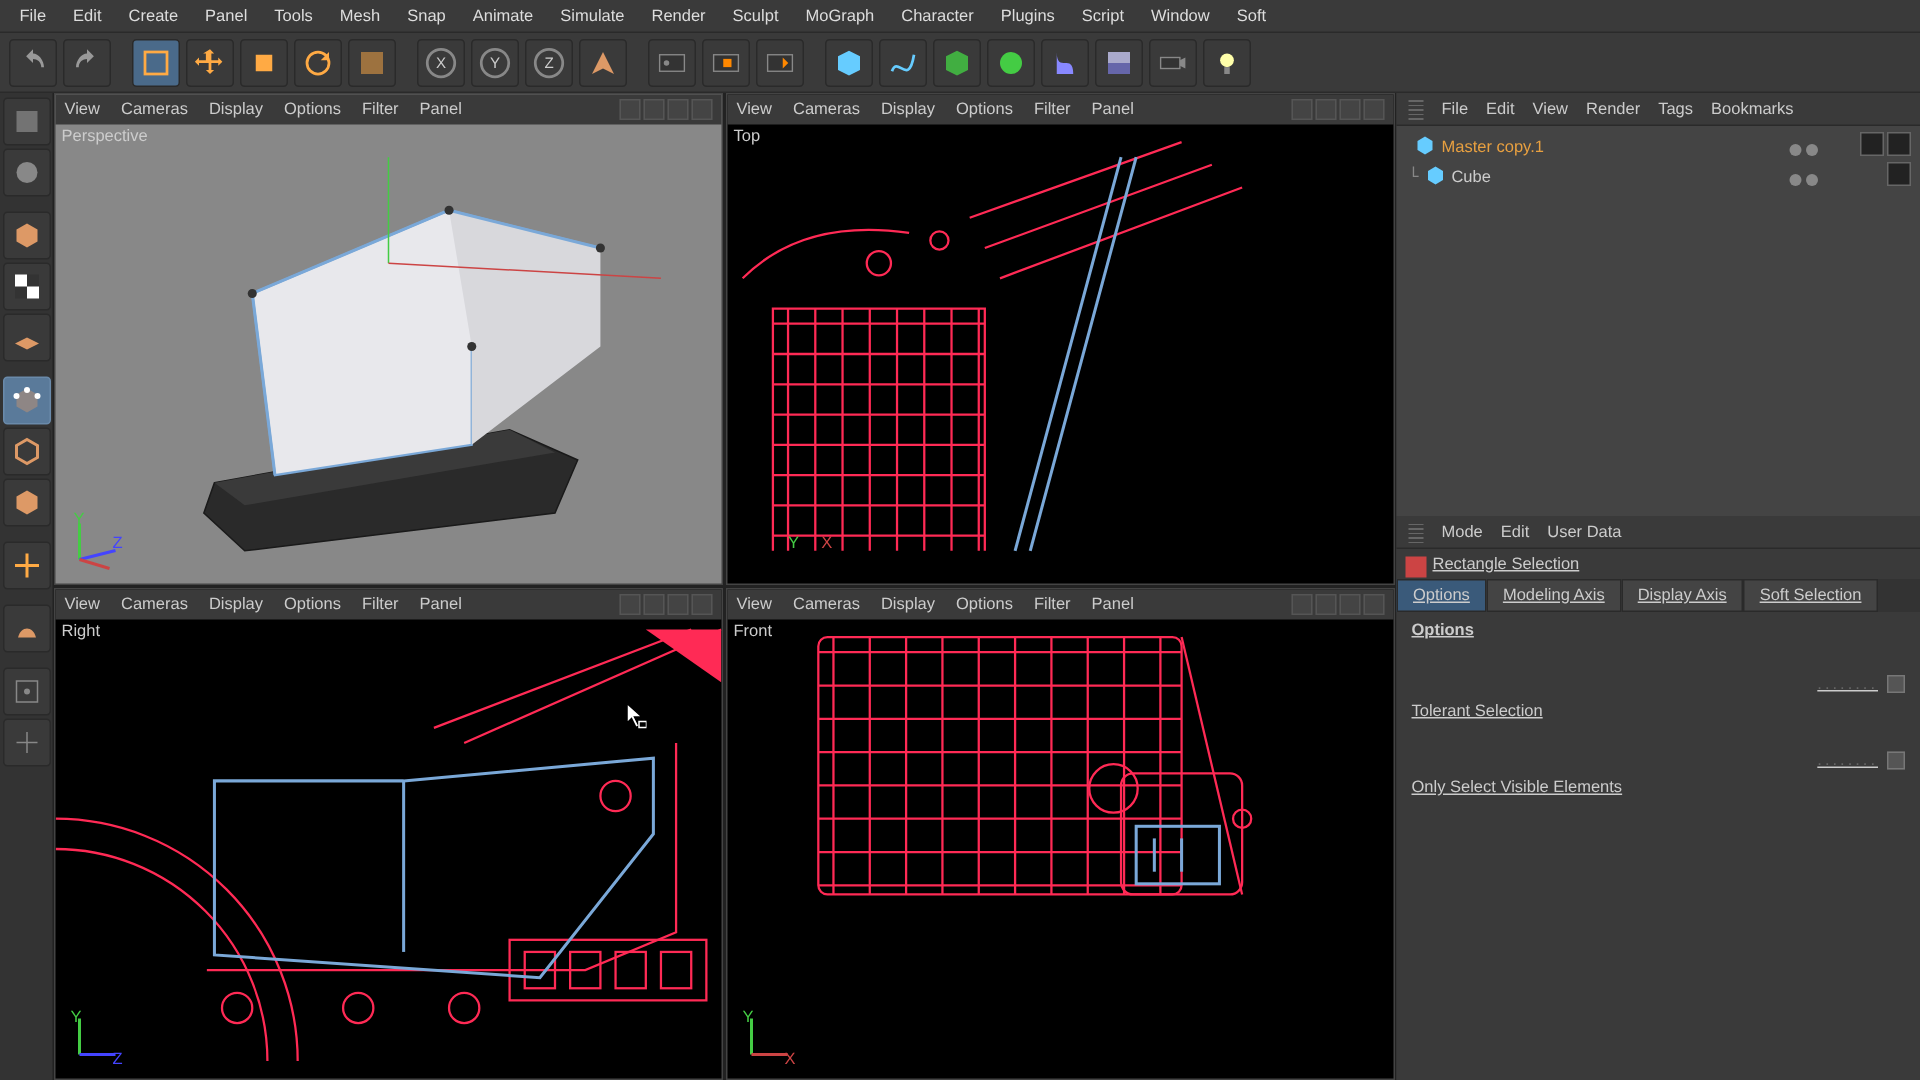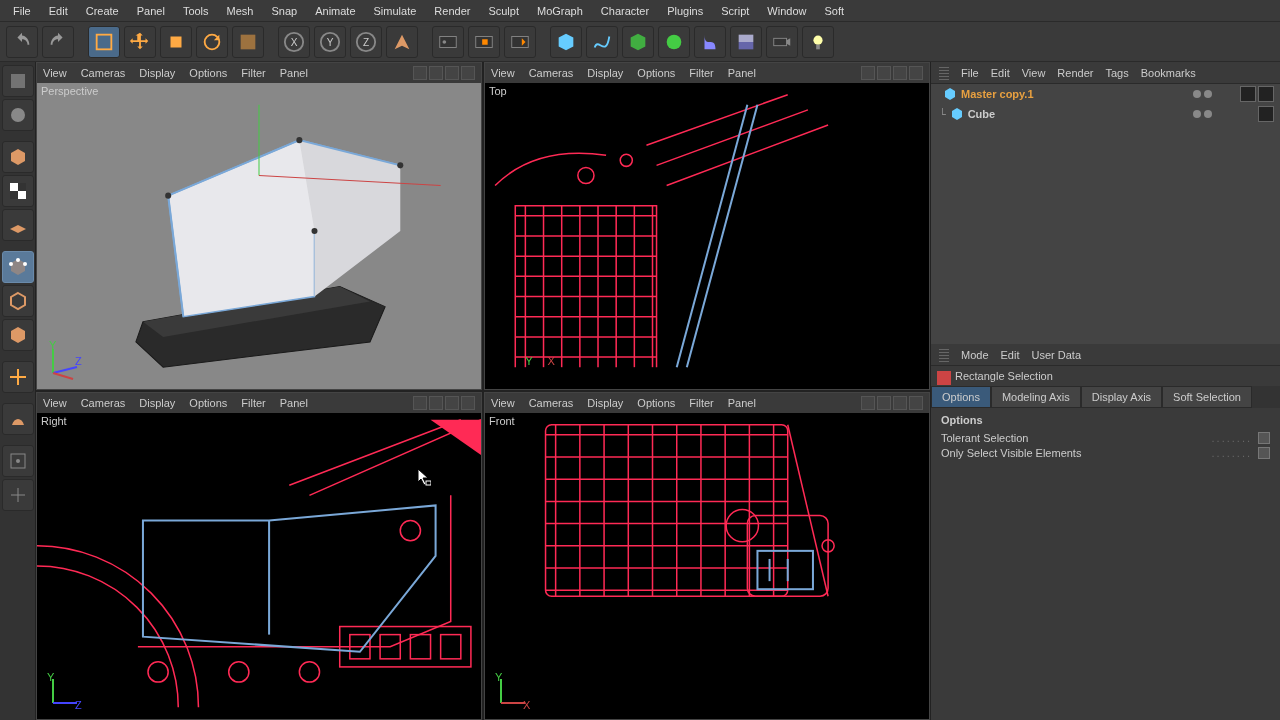--- a/index.html
+++ b/index.html
@@ -32,40 +32,40 @@
 .vp-label { position: absolute; top: 22px; left: 4px; color: #ccc; font-size: 11px; z-index: 10; }
 .vp-canvas { flex: 1; position: relative; overflow: hidden; }
 
 
 .right-panels { width: 350px; background: #3a3a3a; display: flex; flex-direction: column; border-left: 1px solid #222; }
 .panel-menu { height: 22px; background: #3a3a3a; display: flex; align-items: center; gap: 12px; padding: 0 8px; border-bottom: 1px solid #2a2a2a; }
 .panel-menu .grip { width: 10px; height: 14px; background: repeating-linear-gradient(0deg,#666,#666 1px,transparent 1px,transparent 3px); }
 .panel-menu span { color: #ccc; cursor: pointer; }
 
 .object-list { flex: 0 0 260px; background: #444; overflow: auto; }
-.obj-row { display: flex; align-items: center; height: 20px; padding-left: 8px; gap: 4px; font-weight: bold; }
+.obj-row { display: flex; align-items: flex-end; height: 20px; padding-left: 8px; gap: 4px; }
 .obj-row .tree { color: #888; font-family: monospace; }
 .obj-row .icon { width: 14px; height: 14px; }
 .obj-row .name { color: #ccc; }
 .obj-row .name.sel { color: #e8a040; }
 .obj-row .dots { margin-left: auto; display: flex; gap: 3px; padding-right: 4px; }
 .obj-row .dot { width: 8px; height: 8px; border-radius: 50%; background: #888; }
 .obj-row .tags { width: 60px; display: flex; gap: 2px; justify-content: flex-end; padding-right: 6px;}
 .obj-row .tag { width: 16px; height: 16px; background: #222; border: 1px solid #666; }
 
-.attr-panel { flex: 1; background: #3a3a3a; }
+.attr-panel { flex: 1; background: #3a3a3a; text-decoration: underline; }
 .attr-title { padding: 4px 24px; background: #3a3a3a; color: #ccc; }
 .attr-title-icon { position: absolute; width: 14px; height: 14px; background: #c44; margin-left: -18px; margin-top: 1px; }
 .tabs { display: flex; background: #333; }
 .tab { padding: 4px 10px; background: #444; border: 1px solid #2a2a2a; color: #ccc; cursor: pointer; }
 .tab.active { background: #3a5a7a; }
 .attr-body { padding: 6px 10px; }
 .attr-heading { font-weight: bold; margin-bottom: 6px; color: #ccc; }
 .attr-row { display: flex; align-items: center; margin: 3px 0; }
-.attr-row label { flex: 1; color: #ccc; }
+.attr-row label { flex: 1; color: #ccc; margin-top: 36px; }
 .attr-row .dots-trail { color: #666; letter-spacing: 2px; margin-right: 6px; }
 .chk { width: 12px; height: 12px; background: #555; border: 1px solid #777; }
 
 
 .cursor { position: absolute; width: 14px; height: 18px; z-index: 100; }
 
 
 .axis { position: absolute; bottom: 8px; left: 8px; width: 40px; height: 40px; }
 
 

